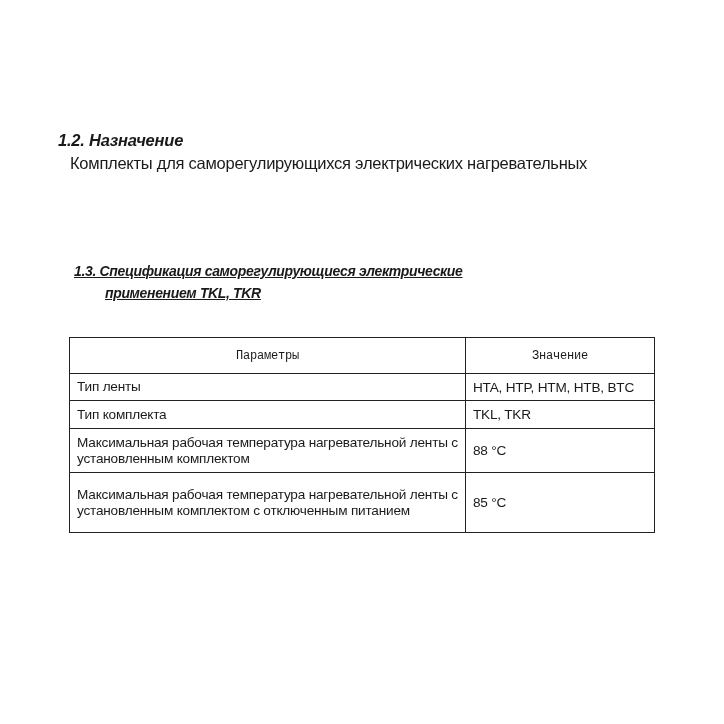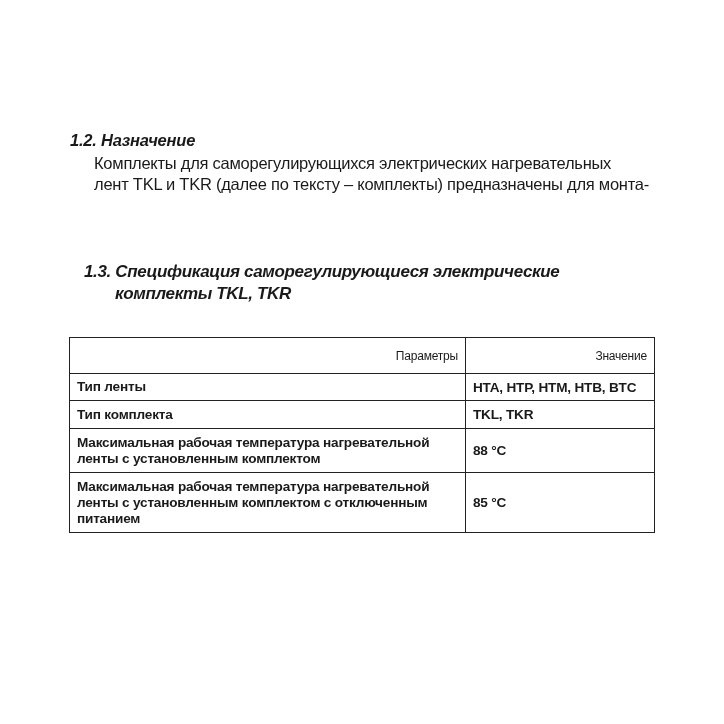--- a/index.html
+++ b/index.html
@@ -1,53 +1,52 @@
 <!DOCTYPE html>
 <html><head>
   <meta charset="utf-8">
   <style>
     html, body { margin: 0; padding: 0; background: #ffffff; }
     body { width: 724px; height: 724px; position: relative; overflow: hidden;
            font-family: "Liberation Sans", "DejaVu Sans", sans-serif; color: #1a1a1a; }
-    .sec12-title { position: absolute; left: 70px; top: 131px; font-size: 16.5px;
+    .sec12-title { position: absolute; left: 58px; top: 131px; font-size: 16.5px;
                    font-weight: bold; font-style: italic; letter-spacing: -0.2px; }
     .sec12-body { position: absolute; left: 70px; top: 153px; width: 600px; font-size: 16.5px;
                   line-height: 21px; letter-spacing: -0.25px; }
-    .sec12-body .line { display: block; white-space: nowrap; margin-left: 24px; }
+    .sec12-body .line { display: block; white-space: nowrap; }
     .cursor { display: inline-block; width: 1px; height: 18px; background: #000; vertical-align: -3px; margin-left: 1px; }
-    .sec13 { position: absolute; left: 84px; top: 261px; font-size: 17px; font-weight: bold;
-             font-style: italic; line-height: 21.5px; letter-spacing: -0.35px; }
+    .sec13 { position: absolute; left: 74px; top: 261px; font-size: 14px; font-weight: bold;
+             font-style: italic; line-height: 21.5px; letter-spacing: -0.35px; text-decoration: underline; }
     .sec13 .line { display: block; white-space: nowrap; }
     .sec13 .indent { padding-left: 31px; }
     table.spec { position: absolute; left: 69px; top: 337px; width: 586px; border-collapse: collapse;
                  font-size: 13.6px; letter-spacing: -0.2px; }
-    table.spec td, table.spec th { border: 1.2px solid #222; padding: 0 7px; vertical-align: middle; font-weight: bold; }
-    table.spec th { font-weight: normal; font-size: 12px; text-align: right; height: 35px; }
+    table.spec td, table.spec th { border: 1.2px solid #222; padding: 0 7px; vertical-align: middle; }
+    table.spec th { font-weight: normal; font-size: 12px; text-align: center; height: 35px; font-family: Liberation Mono, monospace; }
     table.spec td.param { width: 381px; line-height: 16px; text-align: left; }
     table.spec td.value { white-space: nowrap; }
     tr.r1 td { height: 26px; }
     tr.r2 td { height: 27px; }
     tr.r3 td { height: 43px; }
     tr.r4 td { height: 59px; }
     tr.r5 td { height: 43px; }
     tr.r6 td { height: 25px; }
   </style>
 </head>
 <body>
 
 <div class="sec12-title">1.2. Назначение</div>
 
 <div class="sec12-body">
   <span class="line">Комплекты для саморегулирующихся электрических нагревательных</span>
-  <span class="line">лент TKL и TKR (далее по тексту – комплекты) предназначены для монта-</span>
 </div>
 
 <div class="sec13">
   <span class="line">1.3. Спецификация саморегулирующиеся электрические</span>
-  <span class="line indent">комплекты TKL, TKR</span>
+  <span class="line indent">применением TKL, TKR</span>
 </div>
 
 <table class="spec">
   <tbody>
       <tr>
     <th>Параметры</th>
     <th>Значение</th>
   </tr>
   <tr class="r1">
     <td class="param">Тип ленты</td>

